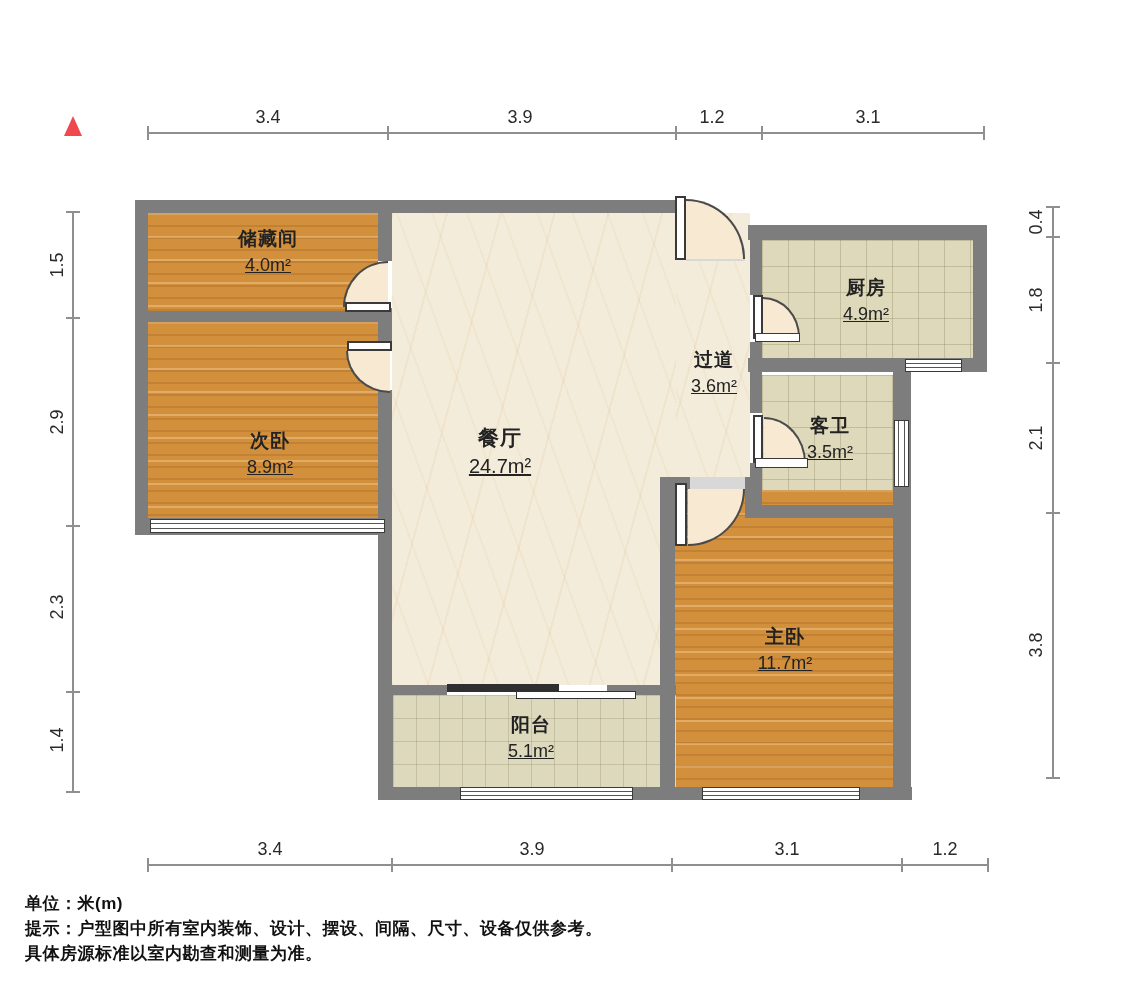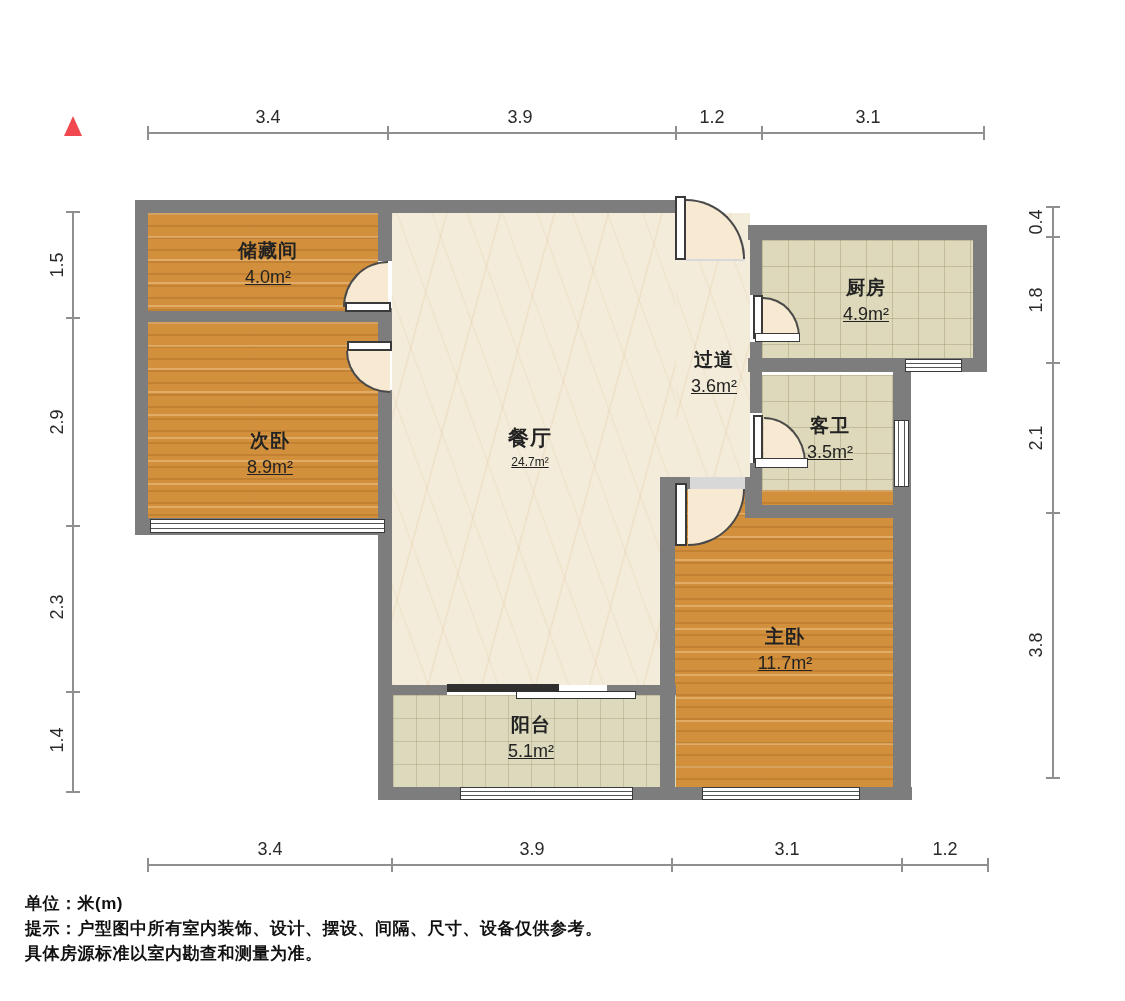--- a/index.html
+++ b/index.html
@@ -38,21 +38,21 @@
   .leaf{position:absolute;z-index:5;background:#ffffff;box-sizing:border-box;border:2px solid #3a3a3a;}
   .dsill{position:absolute;z-index:5;background:#ffffff;box-sizing:border-box;border:1px solid #3a3a3a;}
   
   .slide-dark{position:absolute;z-index:5;background:#2f2f2f;}
   .slide-light{position:absolute;z-index:5;background:#ffffff;box-sizing:border-box;border:1px solid #333;}
   
   .room-label{position:absolute;z-index:6;transform:translateX(-50%);text-align:center;color:#222;}
   .rn{font-size:19px;font-weight:600;letter-spacing:1px;white-space:nowrap;}
   .ra{font-size:18px;font-weight:500;margin-top:3px;white-space:nowrap;text-decoration:underline;}
   .room-label.big .rn{font-size:21px;}
-  .room-label.big .ra{font-size:12px;}
+  .room-label.big .ra{font-size:20px;}
   
   .dl{position:absolute;background:#8f8f8f;z-index:6;}
   .tick-v{position:absolute;width:2px;height:14px;background:#8f8f8f;z-index:6;}
   .tick-h{position:absolute;width:14px;height:2px;background:#8f8f8f;z-index:6;}
   .dim{position:absolute;z-index:6;font-size:18px;color:#2a2a2a;transform:translate(-50%,-50%);white-space:nowrap;}
   .dim.rot{transform:translate(-50%,-50%) rotate(-90deg);}
   
   .north{position:absolute;z-index:6;width:0;height:0;border-left:9px solid transparent;
          border-right:9px solid transparent;border-bottom:20px solid #f0484e;}
   
@@ -126,29 +126,29 @@
   <div class="leaf" style="left:753px;top:415px;width:10px;height:48px;"></div>
   <div class="arc arc-tr" style="left:764px;top:417px;width:42px;height:46px;"></div>
   <div class="dsill" style="left:755px;top:458px;width:53px;height:10px;"></div>
 
   <div class="leaf" style="left:675px;top:483px;width:12px;height:63px;"></div>
   <div class="arc arc-br" style="left:688px;top:489px;width:57px;height:57px;"></div>
 
   <div class="slide-dark" style="left:447px;top:684px;width:112px;height:8px;"></div>
   <div class="slide-light" style="left:516px;top:691px;width:120px;height:8px;"></div>
 
-  <div class="room-label" style="left:268px;top:238px;">
+  <div class="room-label" style="left:268px;top:226px;">
     <div class="rn">储藏间</div>
     <div class="ra">4.0m²</div>
   </div>
   <div class="room-label" style="left:270px;top:394px;margin-top:34px;">
     <div class="rn">次卧</div>
     <div class="ra">8.9m²</div>
   </div>
-  <div class="room-label big" style="left:530px;top:424px;">
+  <div class="room-label big" style="left:500px;top:424px;">
     <div class="rn">餐厅</div>
     <div class="ra">24.7m²</div>
   </div>
   <div class="room-label" style="left:714px;top:347px;">
     <div class="rn">过道</div>
     <div class="ra">3.6m²</div>
   </div>
   <div class="room-label" style="left:866px;top:275px;">
     <div class="rn">厨房</div>
     <div class="ra">4.9m²</div>

